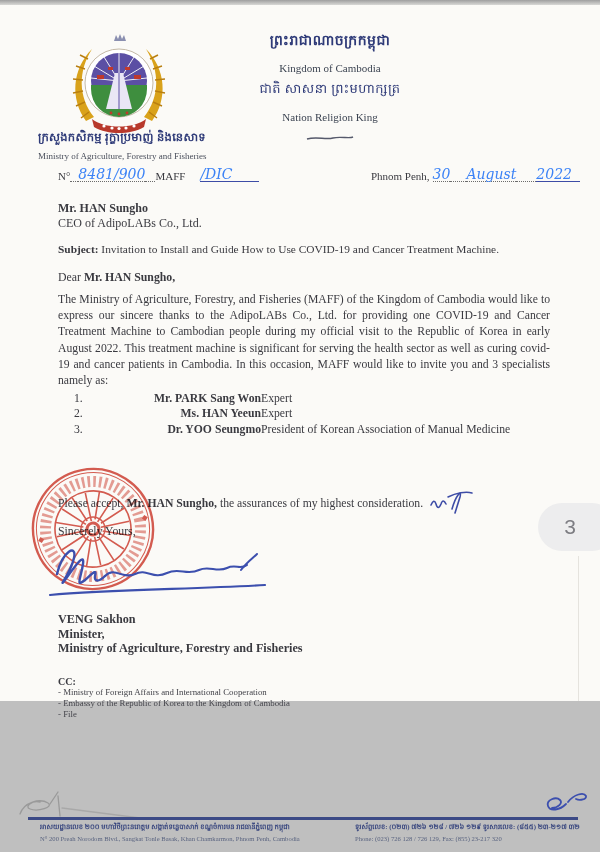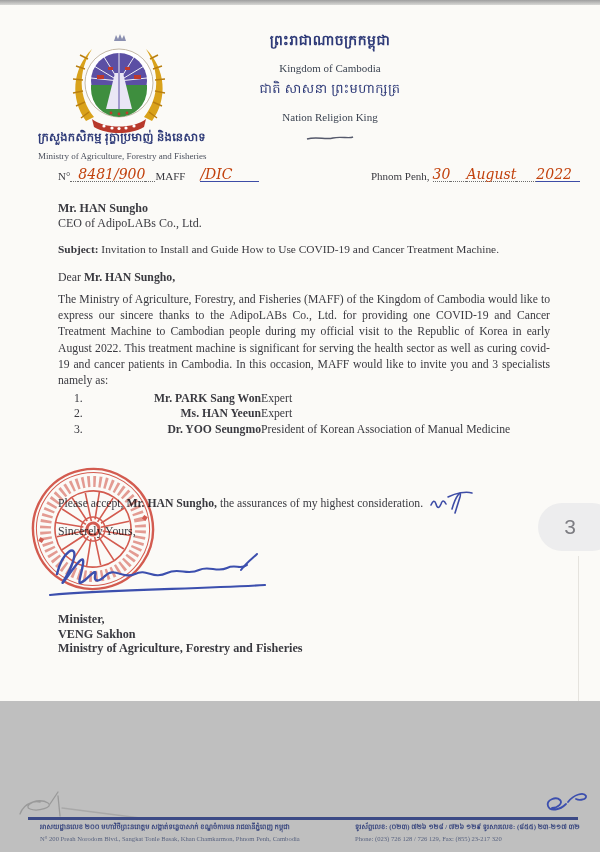--- a/index.html
+++ b/index.html
@@ -38,21 +38,21 @@
   .ministry-en { font-size: 9px; color: #4a4f5c; margin-top: 4px; }
   
   .ref-row {
     position: absolute; left: 58px; right: 20px; top: 167px;
     display: flex; justify-content: space-between; align-items: flex-end;
     font-size: 11px;
   }
   .ref-left, .ref-right { display: flex; align-items: flex-end; }
   .hw {
     font-family: "DejaVu Serif", serif; font-style: italic;
-    color: #c2410c; font-size: 14px; line-height: 14px;
+    color: #3b82f6; font-size: 14px; line-height: 14px;
   }
   .dotted   { border-bottom: 1px dotted #6b6b6b; }
   .dot-gap  { display: inline-block; border-bottom: 1px dotted #6b6b6b; height: 12px; }
   .solid-ul { border-bottom: 1px solid #3d4ca6; }
   
   .recipient { position: absolute; left: 58px; top: 201px; font-size: 12px; line-height: 15px; }
   .bold { font-weight: bold; }
   .subject-line { position: absolute; left: 58px; top: 243px; font-size: 11.4px; white-space: nowrap; }
   .salutation { position: absolute; left: 58px; top: 270px; font-size: 11.8px; }
   .para1 {
@@ -257,25 +257,31 @@
       <g stroke="#3c4fae" fill="none" stroke-linecap="round">
         <path stroke-width="2.4" d="M12,34 C18,10 32,4 29,18 C26,32 12,50 20,40 C30,26 40,12 38,24 C36,38 30,48 40,40 C47,34 52,28 50,36 C49,42 54,42 60,36"></path>
         <path stroke-width="2" d="M60,36 C70,26 78,40 90,34 C102,28 108,40 122,33 C134,27 142,36 154,30 C164,25 172,33 182,28 C190,24 196,30 202,25"></path>
         <path stroke-width="2" d="M196,30 C202,22 208,18 212,14"></path>
         <path stroke-width="2.2" d="M5,55 C60,50 150,49 220,45"></path>
       </g>
     </svg>
   </div>
 
   <div class="signer-block">
+    <div>VENG Sakhon</div>
     <div>Minister,</div>
-    <div>VENG Sakhon</div>
     <div>Ministry of Agriculture, Forestry and Fisheries</div>
   </div>
 
+  <div class="cc-block">
+    <div class="cc-label">CC:</div>
+    <div class="cc-item">- Ministry of Foreign Affairs and International Cooperation</div>
+    <div class="cc-item">- Embassy of the Republic of Korea to the Kingdom of Cambodia</div>
+    <div class="cc-item">- File</div>
+  </div>
 
   <div class="page-badge">
     <span>3</span>
   </div>
 
   <div class="footer-scribble">
     <svg width="130" height="32" viewBox="0 0 130 32">
       <g stroke="#9a9a9a" stroke-width="1.3" fill="none" stroke-linecap="round">
         <path d="M6,24 C10,12 26,8 34,13 C40,17 24,22 16,19 C10,17 18,10 26,12"></path>
         <path d="M36,14 L44,2 M44,6 L46,26"></path>

